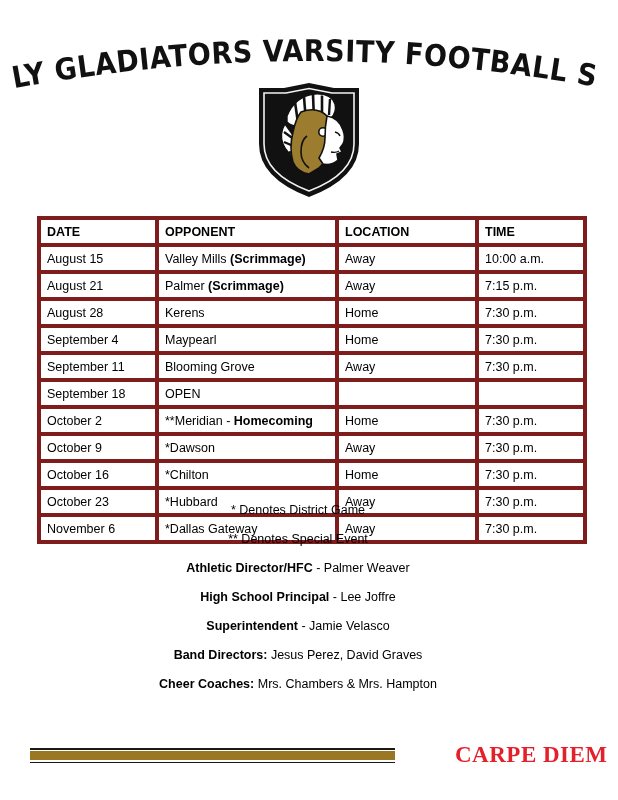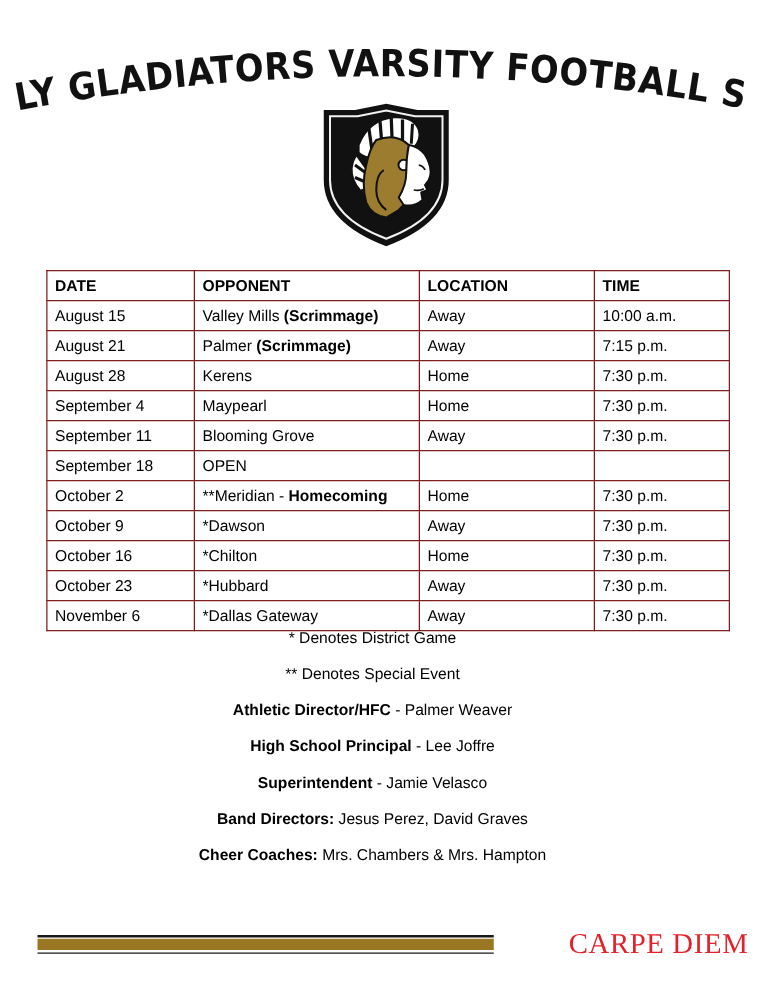--- a/index.html
+++ b/index.html
@@ -48,21 +48,21 @@
     position: absolute;
     left: 37px;
     top: 216px;
     width: 546px;
     border-collapse: collapse;
     table-layout: fixed;
     font-size: 12.5px;
   }
   .sched-table th,
   .sched-table td {
-    border: 1px solid #7f1d1d;
+    border: 4px solid #7f1d1d;
     padding: 2px 6px;
     height: 19px;
     line-height: 16px;
     text-align: left;
     vertical-align: middle;
     white-space: nowrap;
     overflow: hidden;
   }
   .sched-table th {
     font-weight: 700;
@@ -98,21 +98,21 @@
     width: 365px;
   }
   .bar-rule   { height: 1.5px; background: #1a1a1a; }
   .bar-gold   { height: 9px;  background: #9a7722; margin: 1.5px 0; }
 
   .carpe {
     position: absolute;
     left: 455px;
     top: 742px;
     font-family: "Liberation Serif", "DejaVu Serif", serif;
-    font-weight: 400;
+    font-weight: 700;
     font-size: 23px;
     letter-spacing: 0.5px;
     color: #e4212a;
     white-space: nowrap;
   }
 </style>
 </head>
 <body>
 
 <div class="title-wrap">

